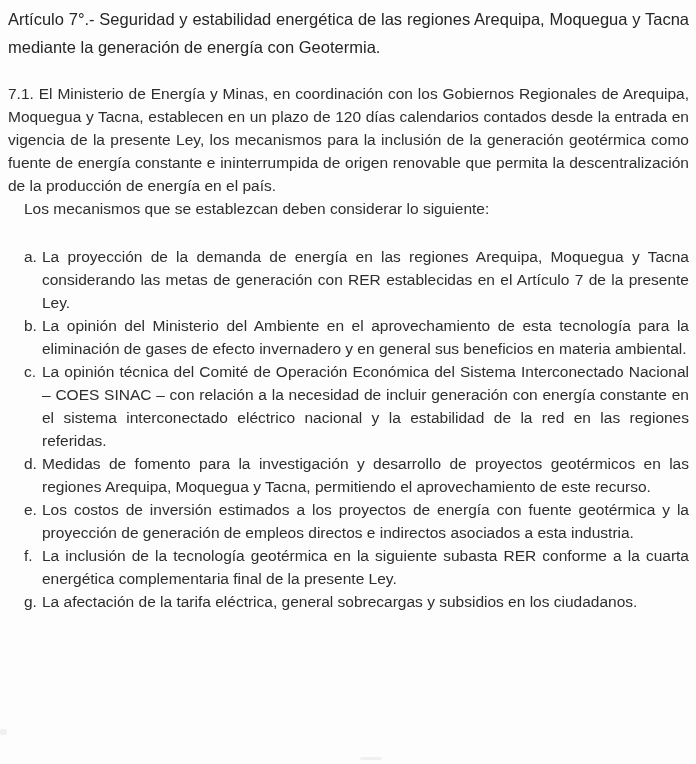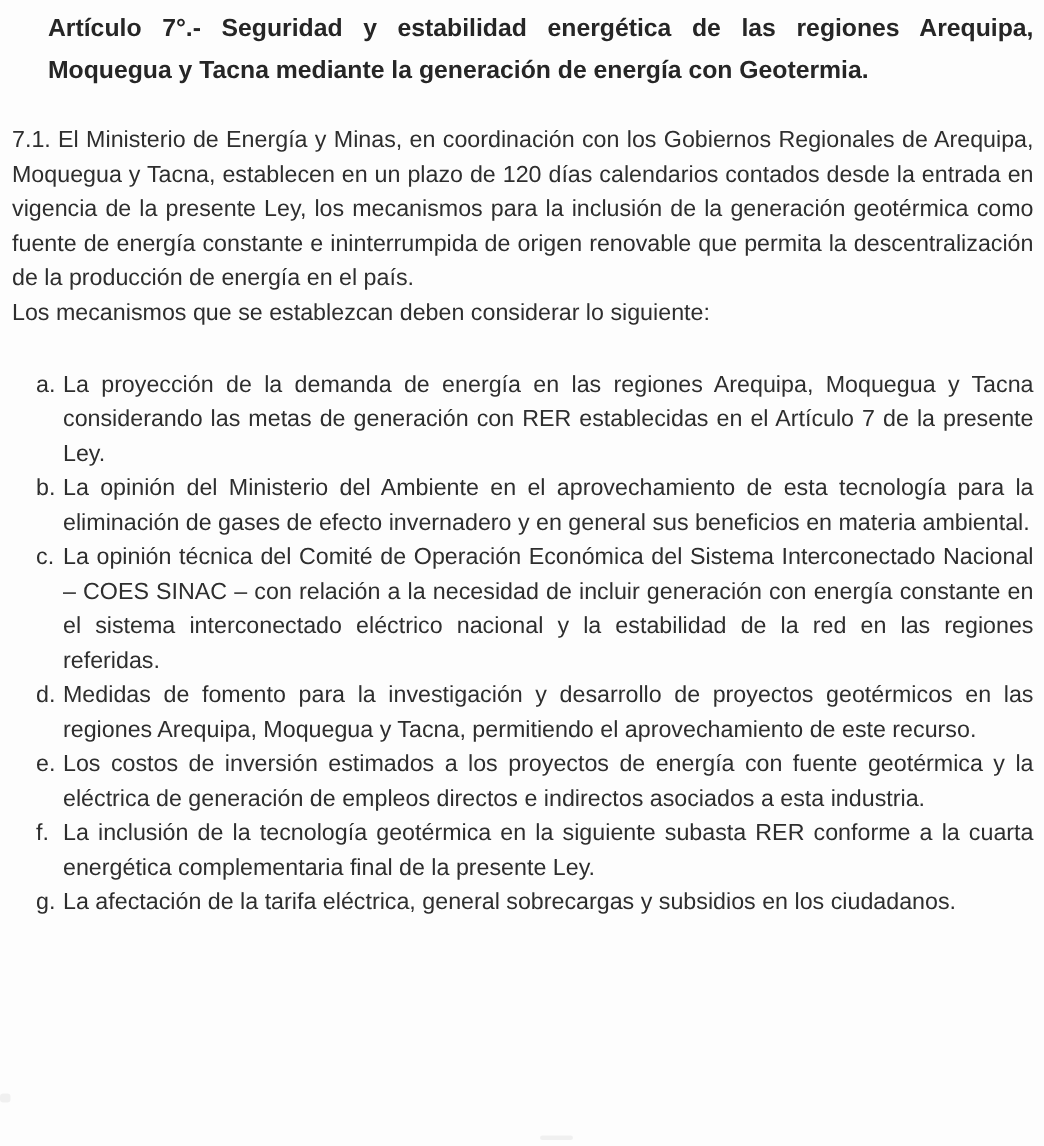--- a/index.html
+++ b/index.html
@@ -14,36 +14,36 @@
     color: #2e2e2e;
   }
   .page {
     position: relative;
     width: 696px;
     height: 764px;
     padding: 5px 7px 0 8px;
     filter: blur(0.25px);
   }
   .title {
-    font-weight: bold;
+    font-weight: normal;
     font-size: 16.5px;
     line-height: 28px;
     text-align: justify;
     color: #262626;
     margin-bottom: 21px;
-    margin-left: 24px;
   }
   .para {
     font-size: 15.5px;
     line-height: 23px;
     text-align: justify;
   }
   .para.intro {
     margin-bottom: 25px;
     text-align: left;
+    margin-left: 16px;
   }
   .list { }
   .li {
     display: flex;
     font-size: 15.5px;
     line-height: 23px;
   }
   .li .marker {
     flex: 0 0 18px;
     margin-left: 16px;
@@ -90,21 +90,21 @@
       <span class="li-text">La opinión técnica del Comité de Operación Económica del Sistema Interconectado Nacional – COES SINAC – con relación a la necesidad de incluir generación con energía constante en el sistema interconectado eléctrico nacional y la estabilidad de la red en las regiones referidas.</span>
     </div>
 
     <div class="li">
       <span class="marker">d.</span>
       <span class="li-text">Medidas de fomento para la investigación y desarrollo de proyectos geotérmicos en las regiones Arequipa, Moquegua y Tacna, permitiendo el aprovechamiento de este recurso.</span>
     </div>
 
     <div class="li">
       <span class="marker">e.</span>
-      <span class="li-text">Los costos de inversión estimados a los proyectos de energía con fuente geotérmica y la eléctrica de generación de empleos directos e indirectos asociados a esta industria.</span>
+      <span class="li-text">Los costos de inversión estimados a los proyectos de energía con fuente geotérmica y la proyección de generación de empleos directos e indirectos asociados a esta industria.</span>
     </div>
 
     <div class="li">
       <span class="marker">f.</span>
       <span class="li-text">La inclusión de la tecnología geotérmica en la siguiente subasta RER conforme a la cuarta energética complementaria final de la presente Ley.</span>
     </div>
 
     <div class="li">
       <span class="marker">g.</span>
       <span class="li-text">La afectación de la tarifa eléctrica, general sobrecargas y subsidios en los ciudadanos.</span>

